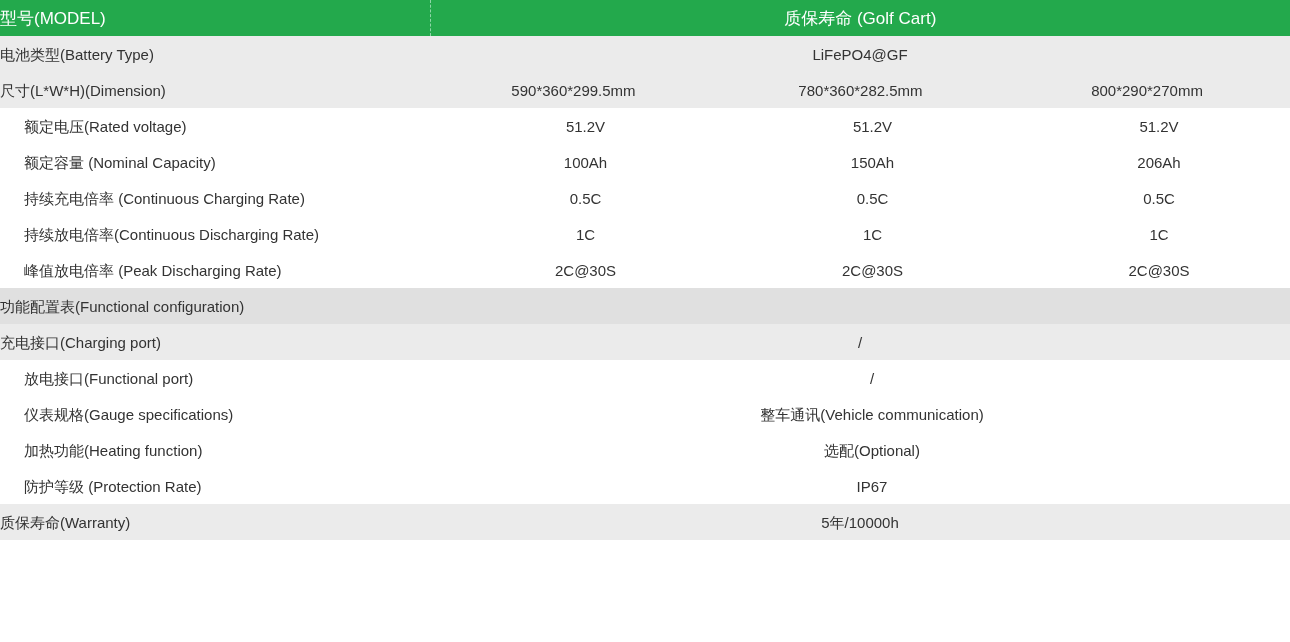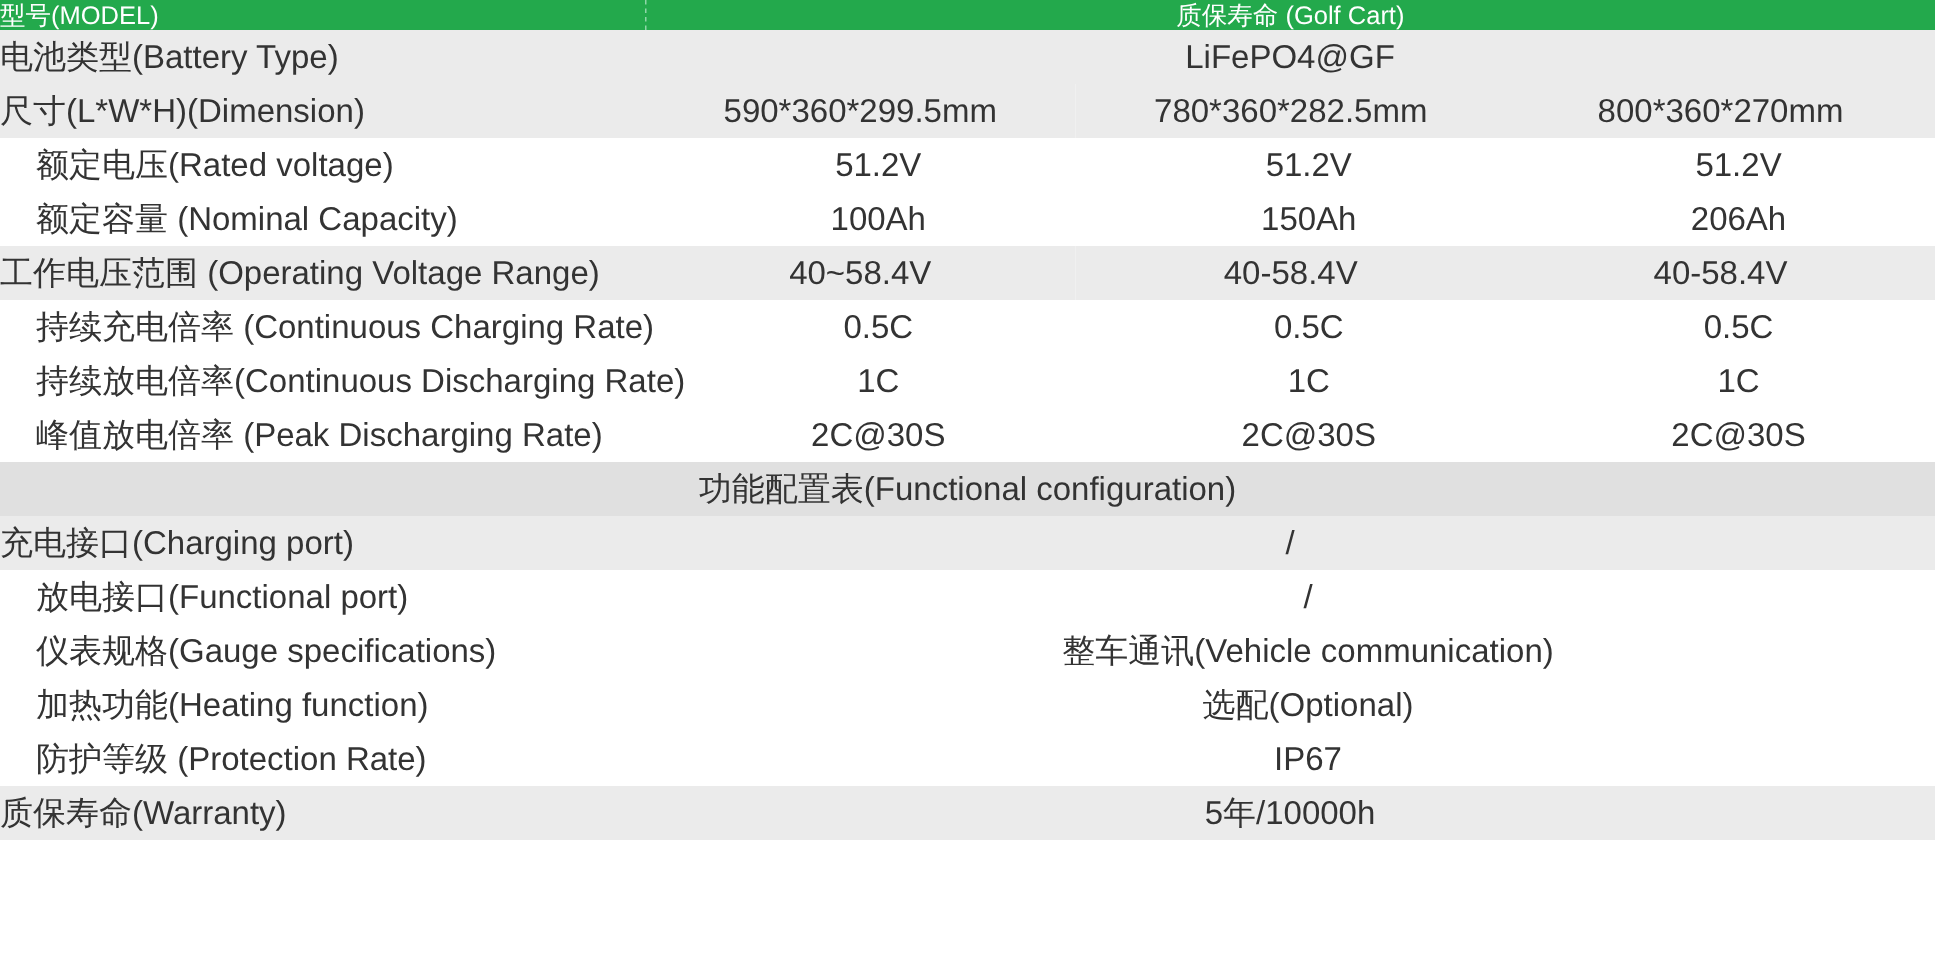--- a/index.html
+++ b/index.html
@@ -16,21 +16,21 @@
     color: #333333;
   }
   table.spec {
     width: 1290px;
     border-collapse: collapse;
     table-layout: fixed;
   }
   table.spec td {
     padding: 0;
     vertical-align: middle;
-    font-size: 22px;
+    font-size: 15px;
     line-height: 1;
     height: 36px;
     border: none;
   }
   
   col.c-label { width: 430px; }
   col.c-v1 { width: 287px; }
   col.c-v2 { width: 287px; }
   col.c-v3 { width: 286px; }
 
@@ -39,37 +39,36 @@
     text-align: left;
     border-right: 1px dashed #b9b9b9;
     white-space: nowrap;
   }
   td.val {
     text-align: center;
   }
   tr.header-row td {
     background: #23a94c;
     color: #ffffff;
-    height: 20px;
+    height: 36px;
     font-size: 17px;
   }
   tr.header-row td.label {
     border-right: 1px dashed #8fd6a8;
   }
   tr.shaded td { background: #ebebeb; }
   tr.plain td { background: #ffffff; padding-left: 24px; }
 
   tr.section td {
     background: #e0e0e0;
     height: 36px;
     border-right: none;
   }
   tr.section td.label {
     border-right: none;
-    text-align: center;
   }
 </style>
 </head>
 <body>
 
 <table class="spec">
   <colgroup>
     <col class="c-label">
     <col class="c-v1">
     <col class="c-v2">
@@ -83,39 +82,33 @@
   </tbody>
   <tbody id="rows-body">
       <tr class="shaded">
         <td class="label">电池类型(Battery Type)</td>
         <td class="val" colspan="3">LiFePO4@GF</td>
       </tr>
       <tr class="shaded">
         <td class="label">尺寸(L*W*H)(Dimension)</td>
         <td class="val">590*360*299.5mm</td>
         <td class="val">780*360*282.5mm</td>
-        <td class="val">800*360*270mm</td>
+        <td class="val">800*290*270mm</td>
       </tr>
       <tr class="plain">
         <td class="label">额定电压(Rated voltage)</td>
         <td class="val">51.2V</td>
         <td class="val">51.2V</td>
         <td class="val">51.2V</td>
       </tr>
       <tr class="plain">
         <td class="label">额定容量 (Nominal Capacity)</td>
         <td class="val">100Ah</td>
         <td class="val">150Ah</td>
         <td class="val">206Ah</td>
-      </tr>
-      <tr class="shaded">
-        <td class="label">工作电压范围 (Operating Voltage Range)</td>
-        <td class="val">40~58.4V</td>
-        <td class="val">40-58.4V</td>
-        <td class="val">40-58.4V</td>
       </tr>
       <tr class="plain">
         <td class="label">持续充电倍率 (Continuous Charging Rate)</td>
         <td class="val">0.5C</td>
         <td class="val">0.5C</td>
         <td class="val">0.5C</td>
       </tr>
       <tr class="plain">
         <td class="label">持续放电倍率(Continuous Discharging Rate)</td>
         <td class="val">1C</td>

